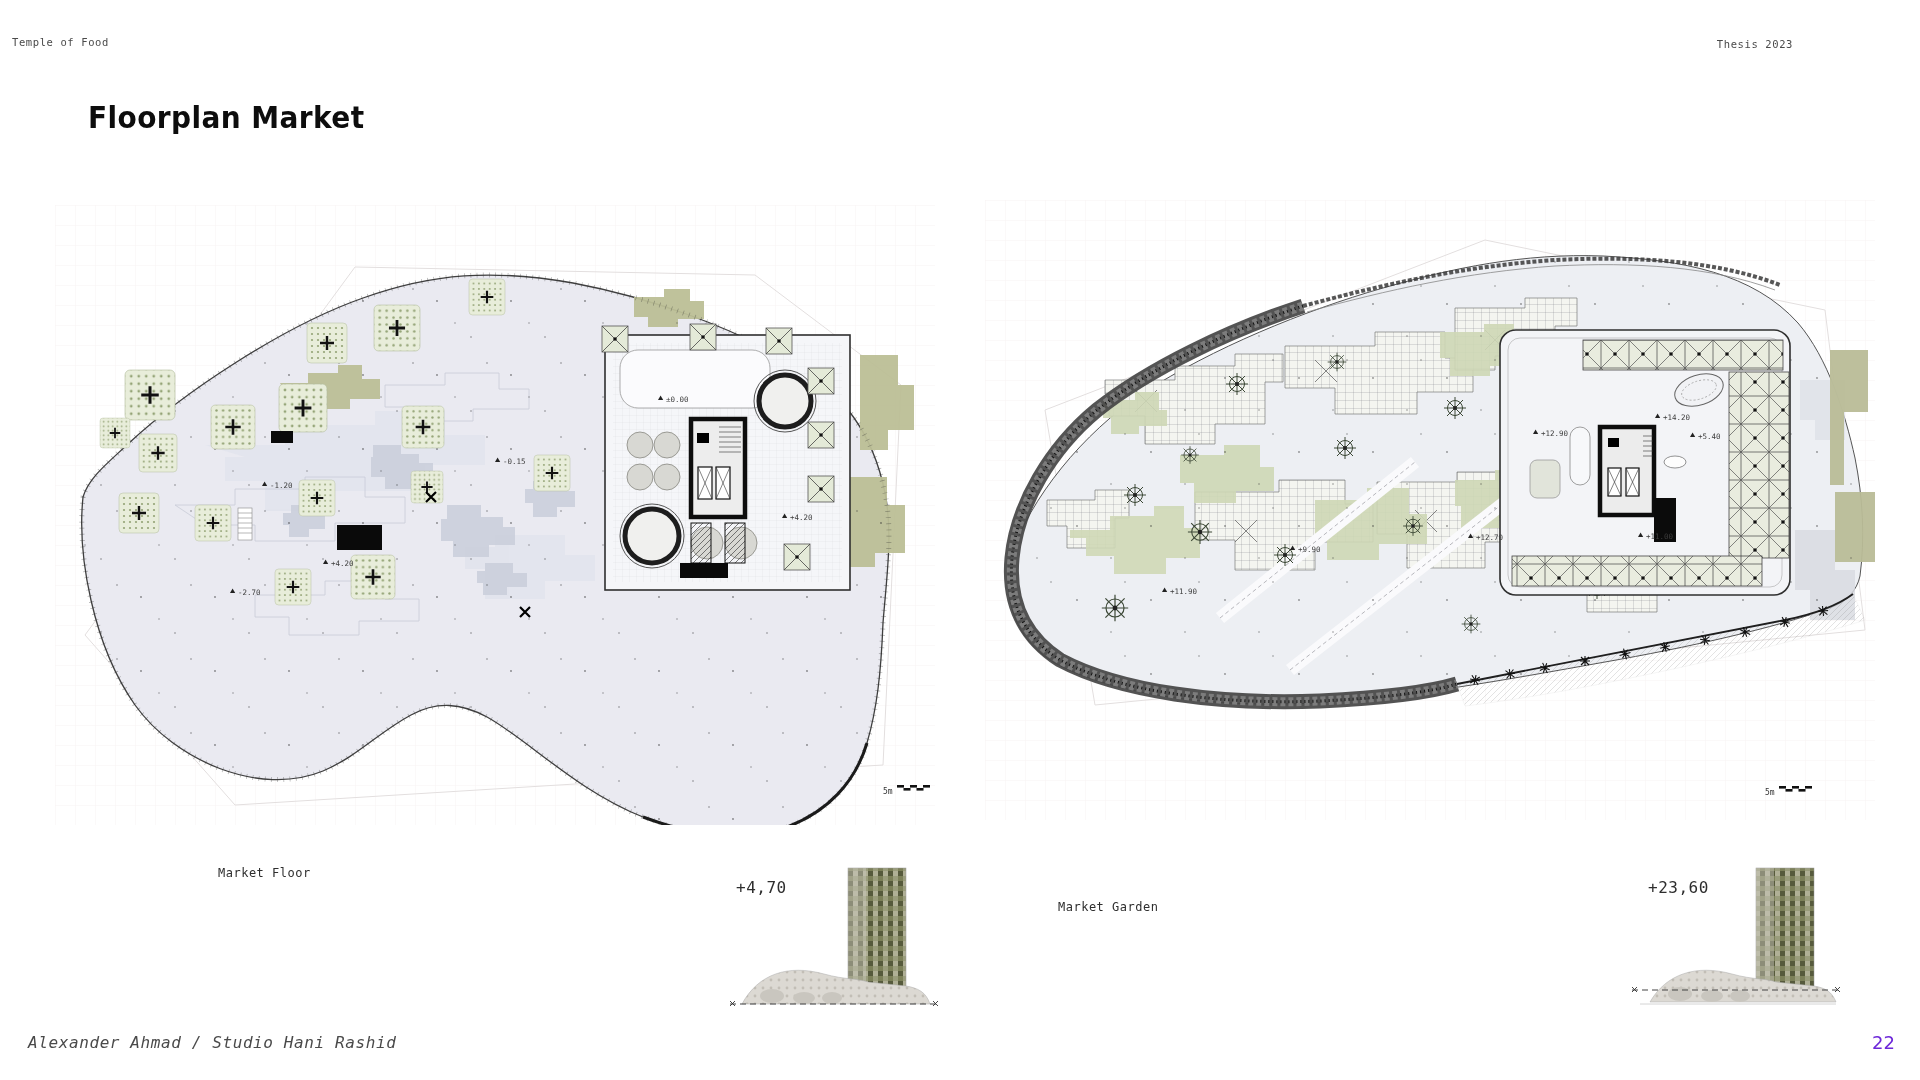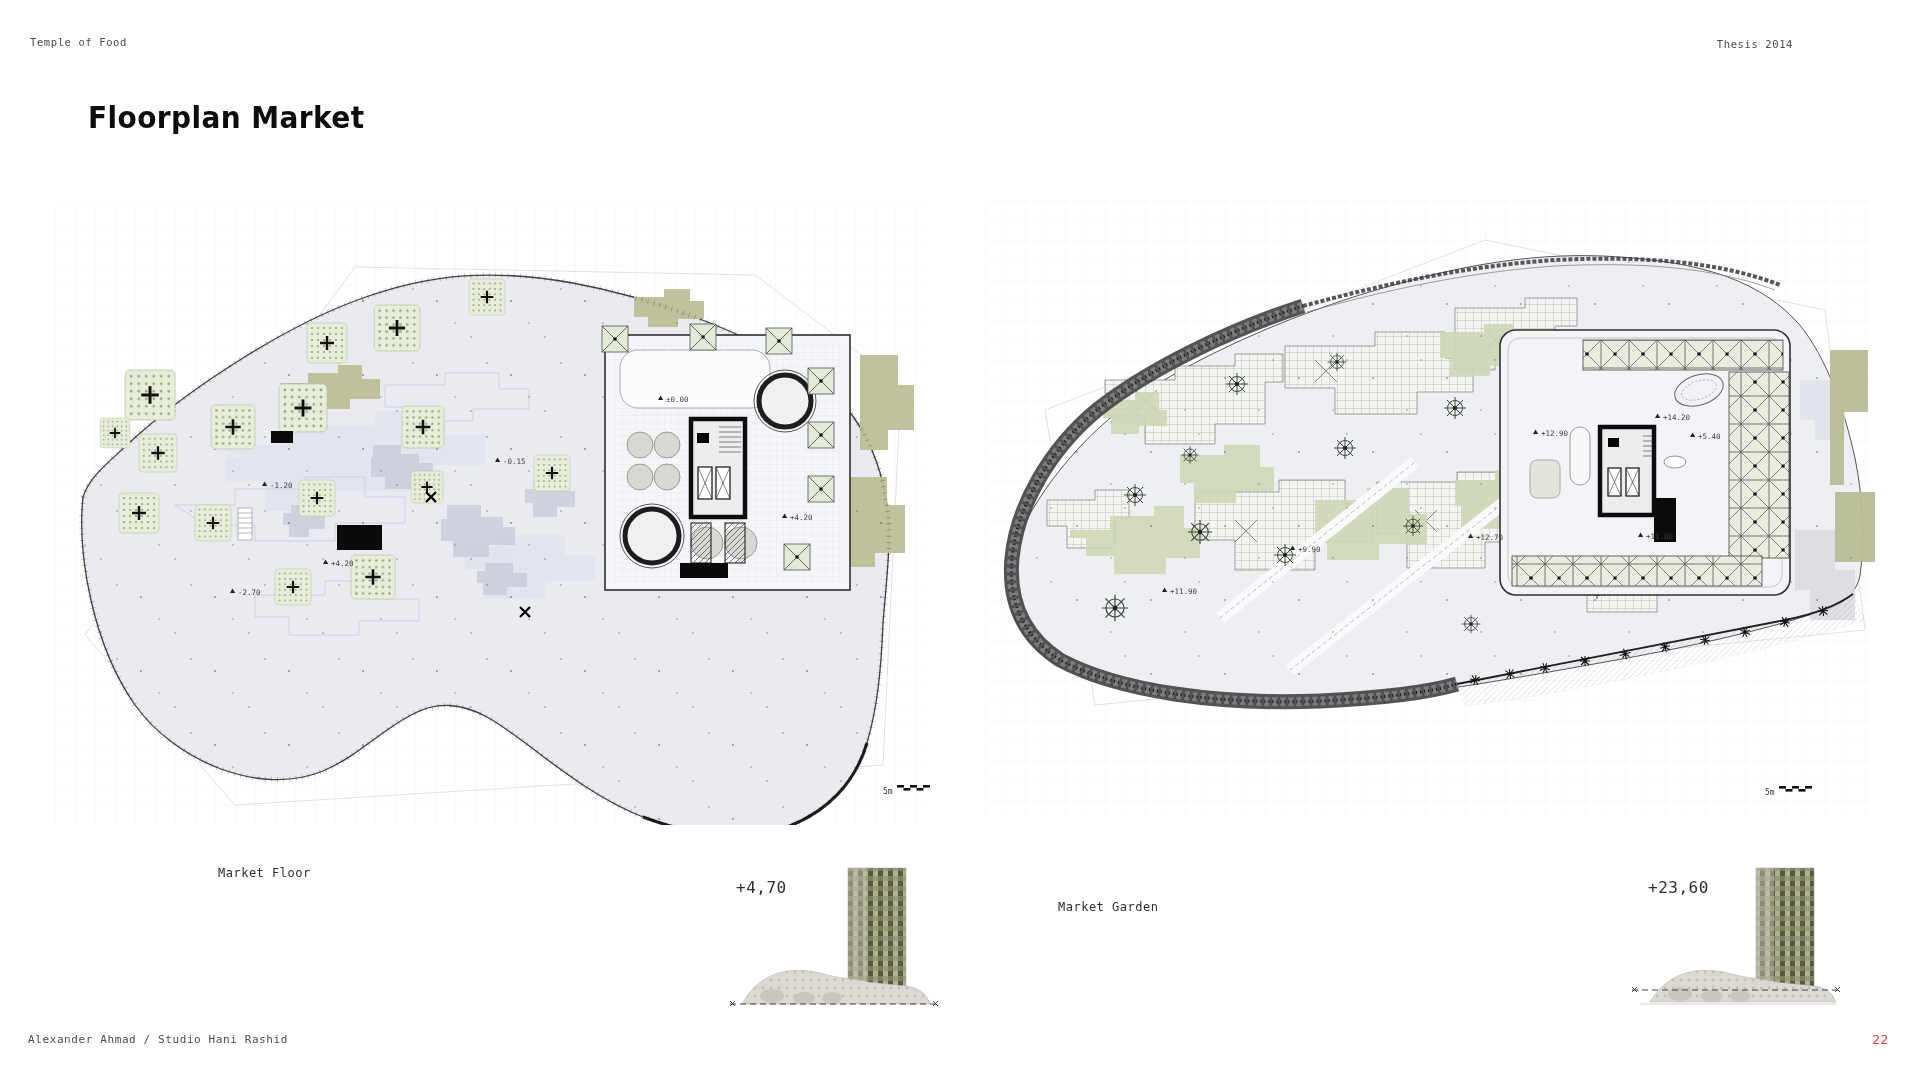--- a/index.html
+++ b/index.html
@@ -4,33 +4,33 @@
 <style>
   html,body{margin:0;padding:0;background:#ffffff;}
   .page{position:relative;width:1920px;height:1080px;background:#fff;overflow:hidden;
         font-family:"DejaVu Sans Mono", "Liberation Mono", monospace;color:#3a3a3a;}
   .abs{position:absolute;}
   .mono-sm{font-size:10.5px;letter-spacing:.6px;color:#4a4a4a;}
   .title{font-family:"DejaVu Sans","Liberation Sans",sans-serif;font-weight:800;
          font-size:28px;color:#0d0d0d;letter-spacing:.4px;transform:scaleY(1.08);transform-origin:left top;}
   .caption{font-size:12px;letter-spacing:.5px;color:#2e2e2e;}
   .elev{font-size:16px;letter-spacing:.5px;color:#2e2e2e;}
-  .footer{font-size:11px;letter-spacing:.6px;color:#4a4a4a;}
-  .pagenum{font-size:13px;color:#ef4444;font-family:"DejaVu Sans","Liberation Sans",sans-serif;}
+  .footer{font-size:16px;letter-spacing:.6px;color:#4a4a4a;font-style:italic;}
+  .pagenum{font-size:18px;color:#6d28d9;font-family:"DejaVu Sans","Liberation Sans",sans-serif;}
   .ann text{font-size:7.5px;fill:#3c3c3c;font-family:"DejaVu Sans Mono","Liberation Mono",monospace;}
   .scaletxt{font-size:8px;fill:#333;font-family:"DejaVu Sans Mono","Liberation Mono",monospace;}
   svg{display:block;}
 </style>
 </head>
 <body>
 
 <div class="page">
 
-  <div class="abs mono-sm" style="left:30px;top:36px;">Temple of Food</div>
-  <div class="abs mono-sm" style="right:127px;top:38px;">Thesis 2014</div>
+  <div class="abs mono-sm" style="left:12px;top:36px;">Temple of Food</div>
+  <div class="abs mono-sm" style="right:127px;top:38px;">Thesis 2023</div>
 
   <div class="abs title" style="left:88px;top:100px;">Floorplan Market</div>
 
   <svg class="abs" style="left:55px;top:205px;" width="880" height="620" viewBox="0 0 880 620">
     <defs>
       <pattern id="lgrid" width="20" height="20" patternUnits="userSpaceOnUse">
         <path d="M20 0H0V20" fill="none" stroke="#f1e9e9" stroke-width="1"></path>
       </pattern>
       <pattern id="ltree" width="6" height="6" patternUnits="userSpaceOnUse">
         <rect width="6" height="6" fill="#e8edda"></rect>

